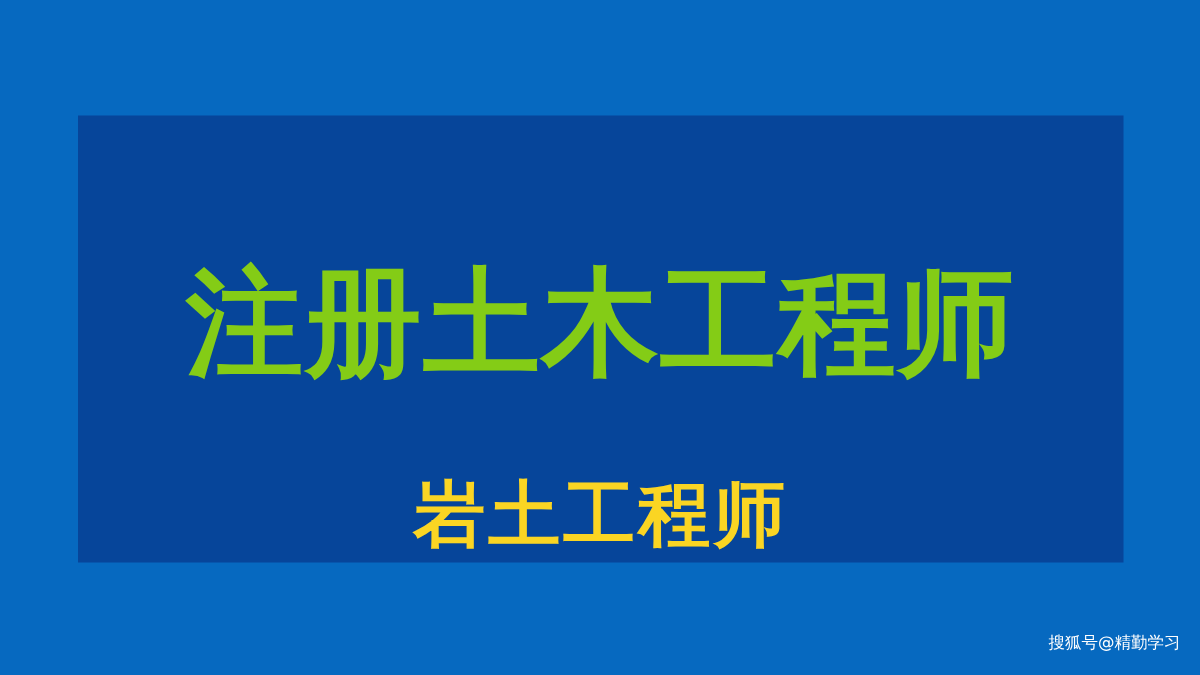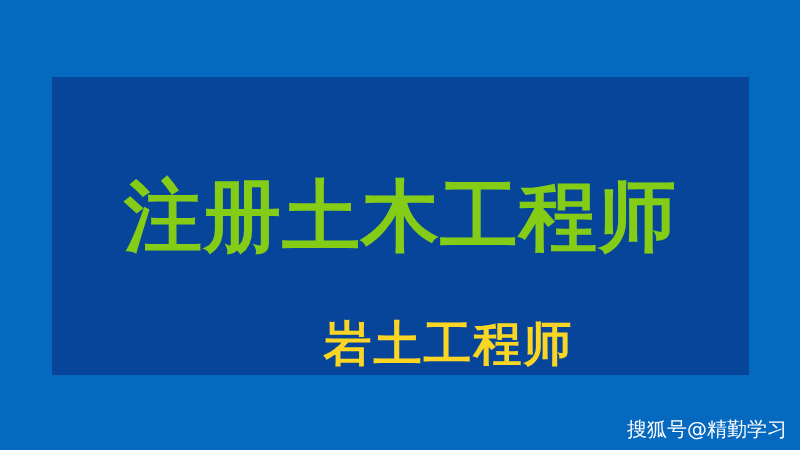--- a/index.html
+++ b/index.html
@@ -55,30 +55,29 @@
     top: 242px;
     width: 697px;
     text-align: center;
     color: #fad523;
     font-size: 48px;
     line-height: 48px;
     font-weight: 700;
     letter-spacing: 2px;
     white-space: nowrap;
     font-family: "DejaVu Sans", "Liberation Sans", sans-serif;
-    margin-left: 48px;
   }
 
   
   #watermark {
     position: absolute;
     right: 13px;
     bottom: 11px;
     color: #ffffff;
-    font-size: 20px;
+    font-size: 11px;
     line-height: 20px;
     font-weight: 400;
     white-space: nowrap;
     font-family: "DejaVu Sans", "Liberation Sans", sans-serif;
   }
 </style>
 </head>
 <body>
 
 <div id="poster">

